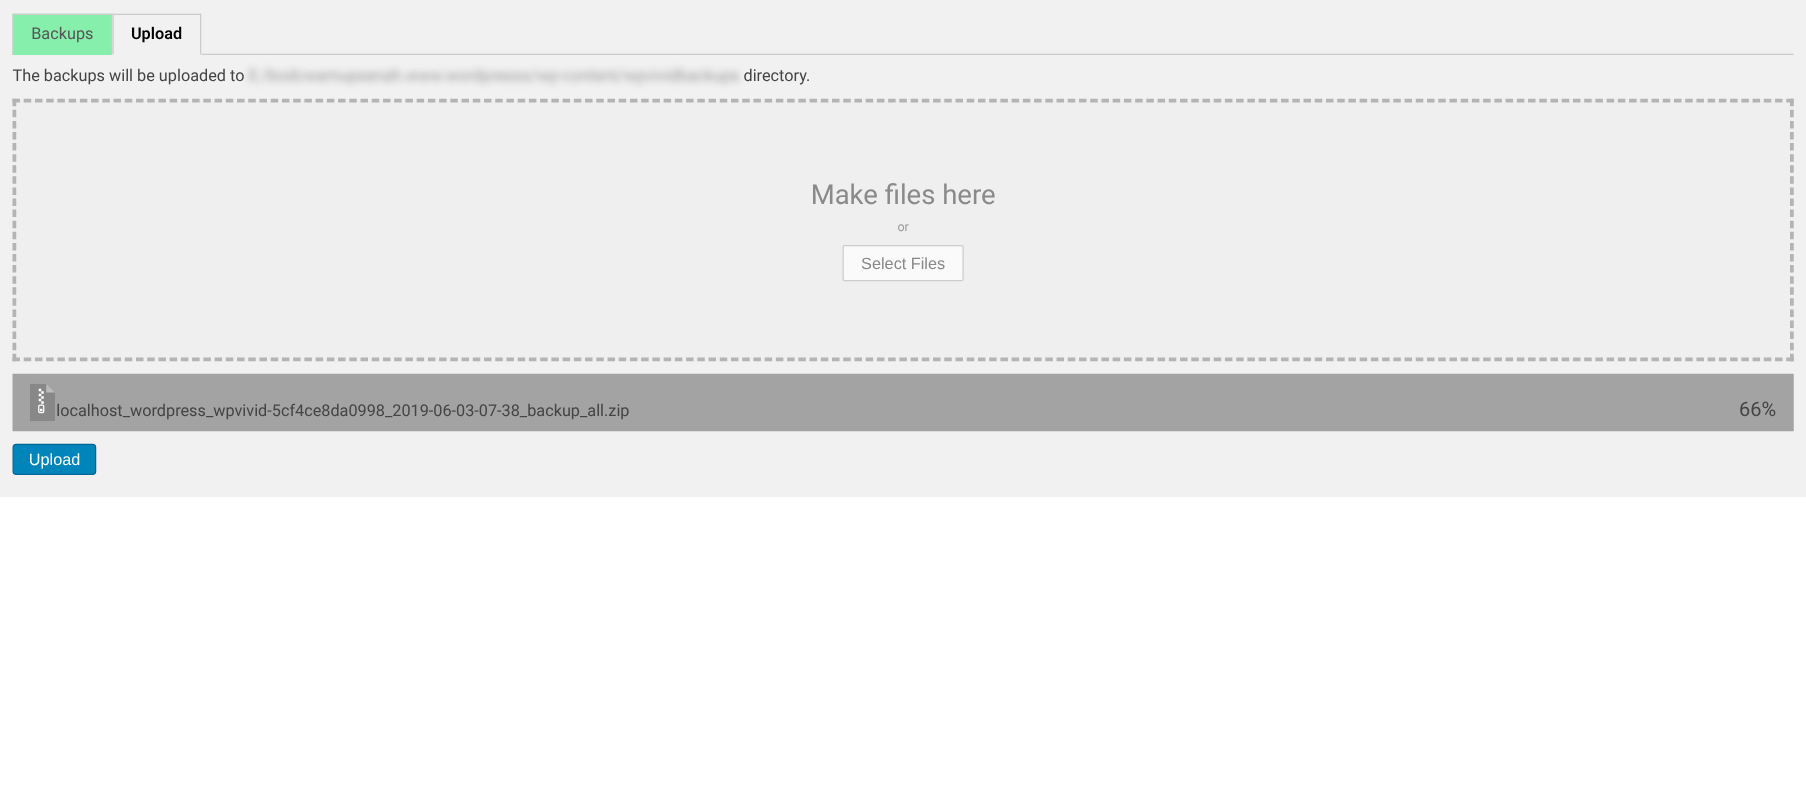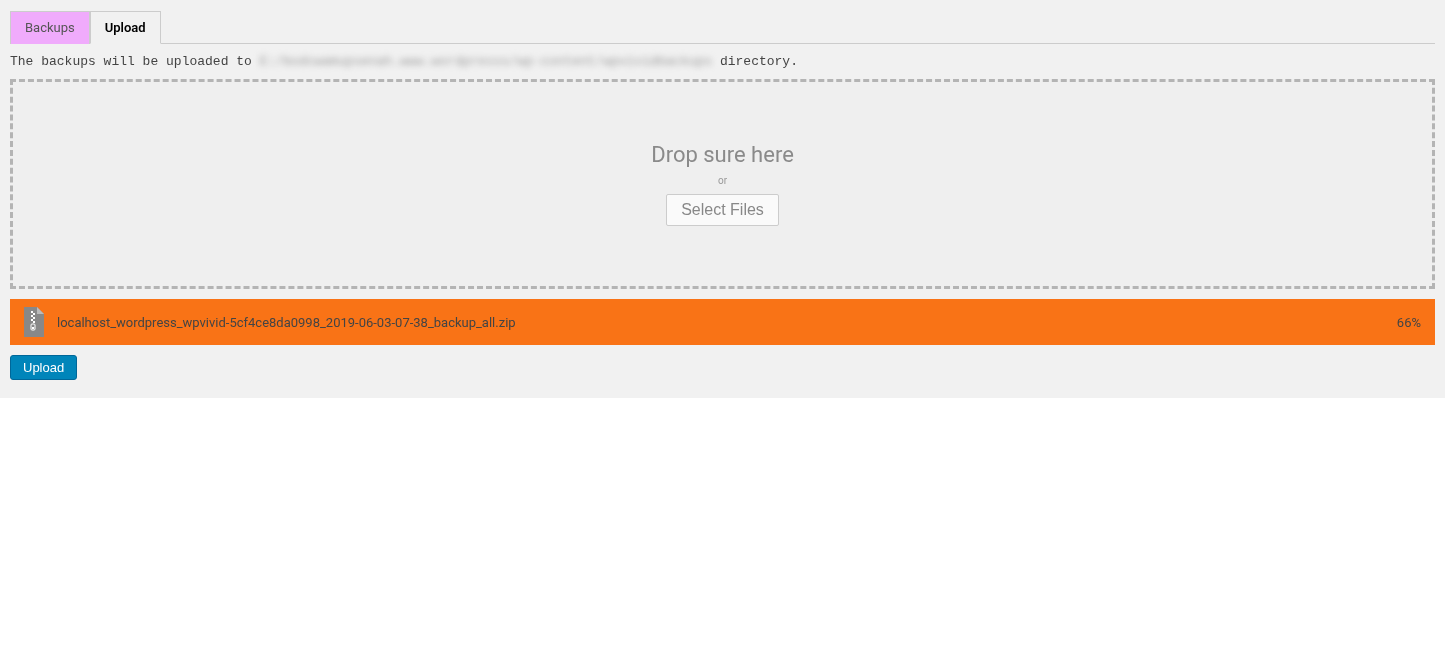--- a/index.html
+++ b/index.html
@@ -17,41 +17,40 @@
       background: #f1f1f1;
       padding: 10px 10px 18px 10px;
     }
     .tabs {
       display: flex;
       border-bottom: 1px solid #ccc;
       margin-bottom: 10px;
     }
     .tab {
       padding: 8px 14px;
-      background: #f0abfc;
+      background: #86efac;
       border: 1px solid #ccc;
       border-bottom: none;
       margin-right: 0;
       color: #555;
       cursor: pointer;
       font-size: 13px;
       position: relative;
       top: 1px;
     }
     .tab.active {
       background: #f1f1f1;
       border-bottom: 1px solid #f1f1f1;
       color: #000;
       font-weight: 600;
     }
     .info-text {
       margin: 8px 0;
       font-size: 13px;
       color: #444;
-      font-family: Liberation Mono, monospace;
     }
     .blurred-path {
       filter: blur(3px);
       color: #999;
       user-select: none;
     }
     .dropzone {
       border: 3px dashed #b4b4b4;
       background: #efefef;
       height: 210px;
@@ -69,45 +68,45 @@
     }
     .drop-or {
       font-size: 10px;
       color: #999;
       margin-bottom: 8px;
     }
     .select-btn {
       background: #fafafa;
       border: 1px solid #ccc;
       padding: 6px 14px;
-      font-size: 16px;
+      font-size: 13px;
       color: #888;
       cursor: pointer;
       border-radius: 2px;
     }
     .file-row {
-      background: #f97316;
+      background: #a3a3a3;
       display: flex;
-      align-items: center;
+      align-items: flex-end;
       padding: 8px 10px;
       margin-top: 10px;
-      gap: 13px;
+      gap: 1px;
     }
     .file-icon {
       width: 24px;
       height: 30px;
       flex-shrink: 0;
     }
     .file-name {
       flex: 1;
       font-size: 13px;
       color: #444;
     }
     .file-pct {
-      font-size: 13px;
+      font-size: 16px;
       color: #444;
       margin-right: 4px;
     }
     .upload-btn {
       background: #0085ba;
       border: 1px solid #006799;
       color: #fff;
       padding: 4px 12px;
       font-size: 13px;
       border-radius: 3px;
@@ -124,21 +123,21 @@
     <div class="tab">Backups</div>
     <div class="tab active">Upload</div>
   </div>
 
   <p class="info-text">
     <span>The backups will be uploaded to </span><span class="blurred-path">E:/bodcwamupsenah.www.wordpresss/wp-content/wpvividbackups</span><span> directory.</span>
   </p>
 
 
   <div class="dropzone">
-    <div class="drop-title">Drop sure here</div>
+    <div class="drop-title">Make files here</div>
     <div class="drop-or">or</div>
     <button class="select-btn">Select Files</button>
   </div>
 
   <div class="file-row">
     <svg class="file-icon" viewBox="0 0 24 30">
       <path d="M4 0 L17 0 L24 7 L24 30 L4 30 Z" fill="#888"></path>
       <path d="M17 0 L24 7 L17 7 Z" fill="#bbb"></path>
       <rect x="11" y="4" width="2" height="2" fill="#fff"></rect>
       <rect x="13" y="6" width="2" height="2" fill="#fff"></rect>

